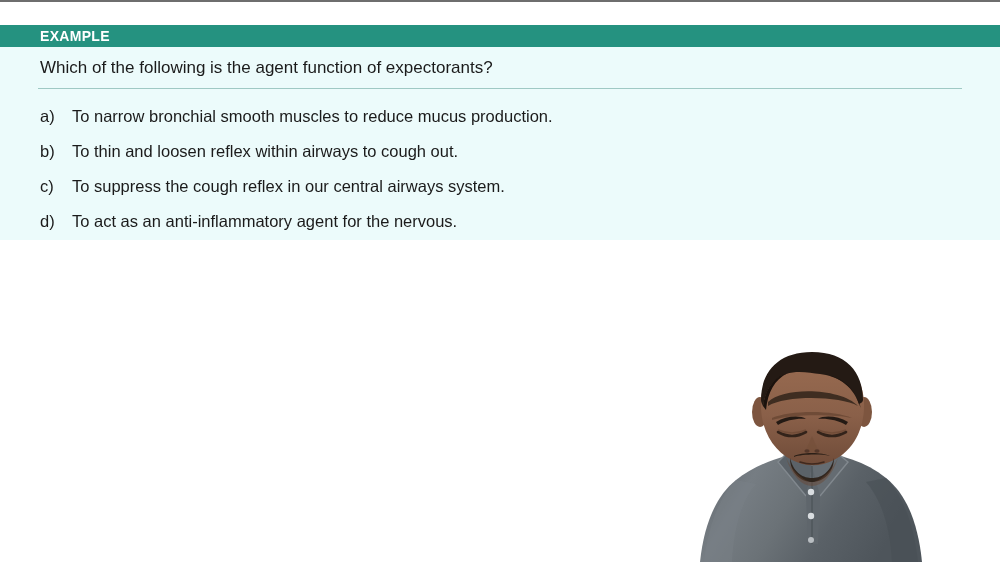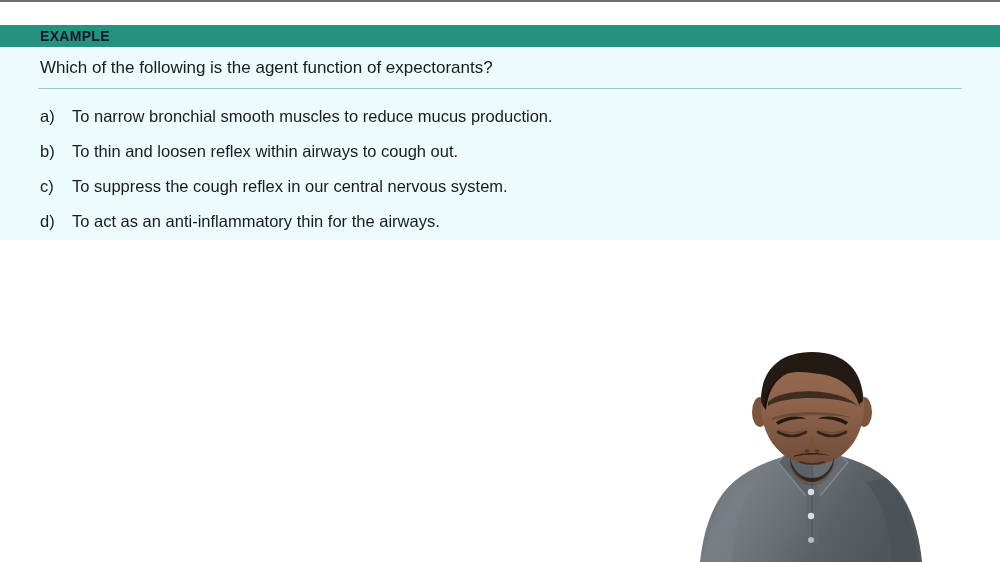--- a/index.html
+++ b/index.html
@@ -25,21 +25,21 @@
     background:#ecfbfb;
   }
 
   .example-header {
     width:1000px; height:22px;
     background:#259280;
     display:flex; align-items:center;
   }
   .example-header .label {
     margin-left:40px;
-    color:#0f172a;
+    color:#ffffff;
     font-size:14px;
     font-weight:bold;
     letter-spacing:0.3px;
     line-height:1;
   }
 
   .question {
     margin-left:40px;
     margin-top:10px;
     color:#1b1b1b;
@@ -106,25 +106,25 @@
     <li class="option">
       <span class="marker">a)</span>
       <span class="text">To narrow bronchial smooth muscles to reduce mucus production.</span>
     </li>
     <li class="option">
       <span class="marker">b)</span>
       <span class="text">To thin and loosen reflex within airways to cough out.</span>
     </li>
     <li class="option">
       <span class="marker">c)</span>
-      <span class="text">To suppress the cough reflex in our central nervous system.</span>
+      <span class="text">To suppress the cough reflex in our central airways system.</span>
     </li>
     <li class="option">
       <span class="marker">d)</span>
-      <span class="text">To act as an anti-inflammatory thin for the airways.</span>
+      <span class="text">To act as an anti-inflammatory agent for the nervous.</span>
     </li>
   </ul>
 
 </section>
 
 <div class="video-overlay">
   <svg class="person" viewBox="0 0 340 222" preserveAspectRatio="xMidYMin meet">
     <defs>
       <linearGradient id="shirtGrad" x1="0" y1="0" x2="1" y2="0.3">
         <stop offset="0%" stop-color="#5d646a"></stop>

